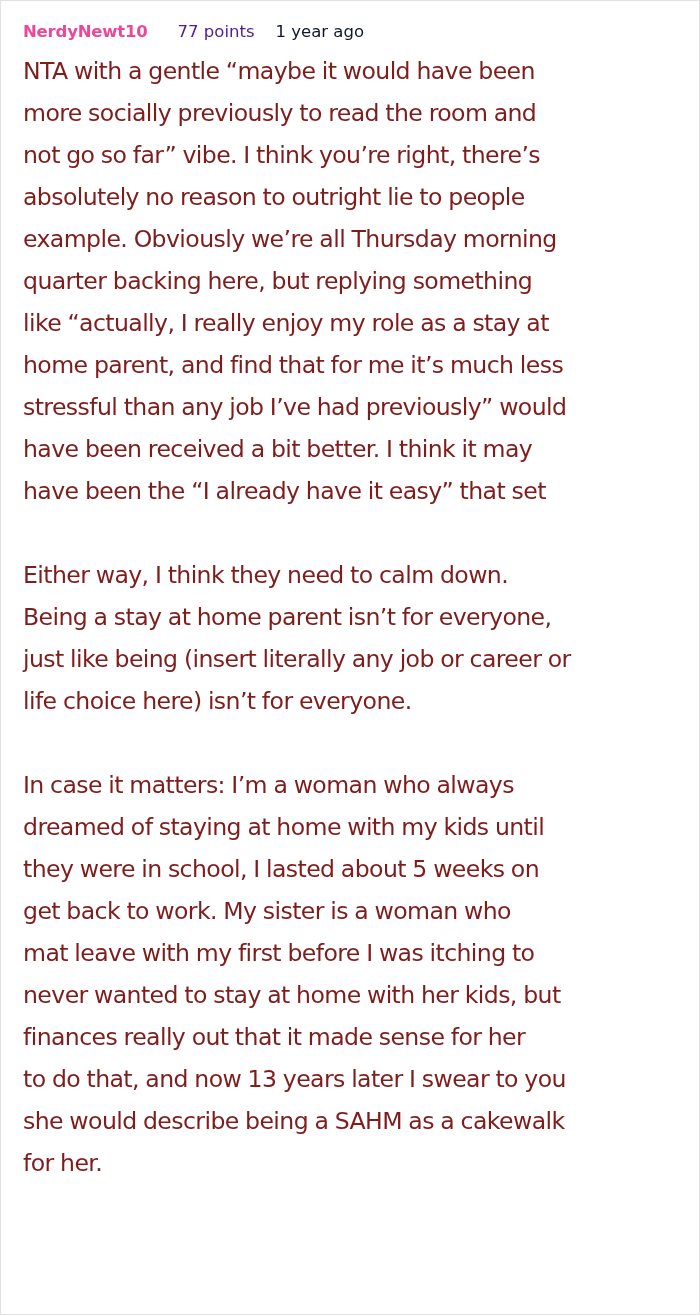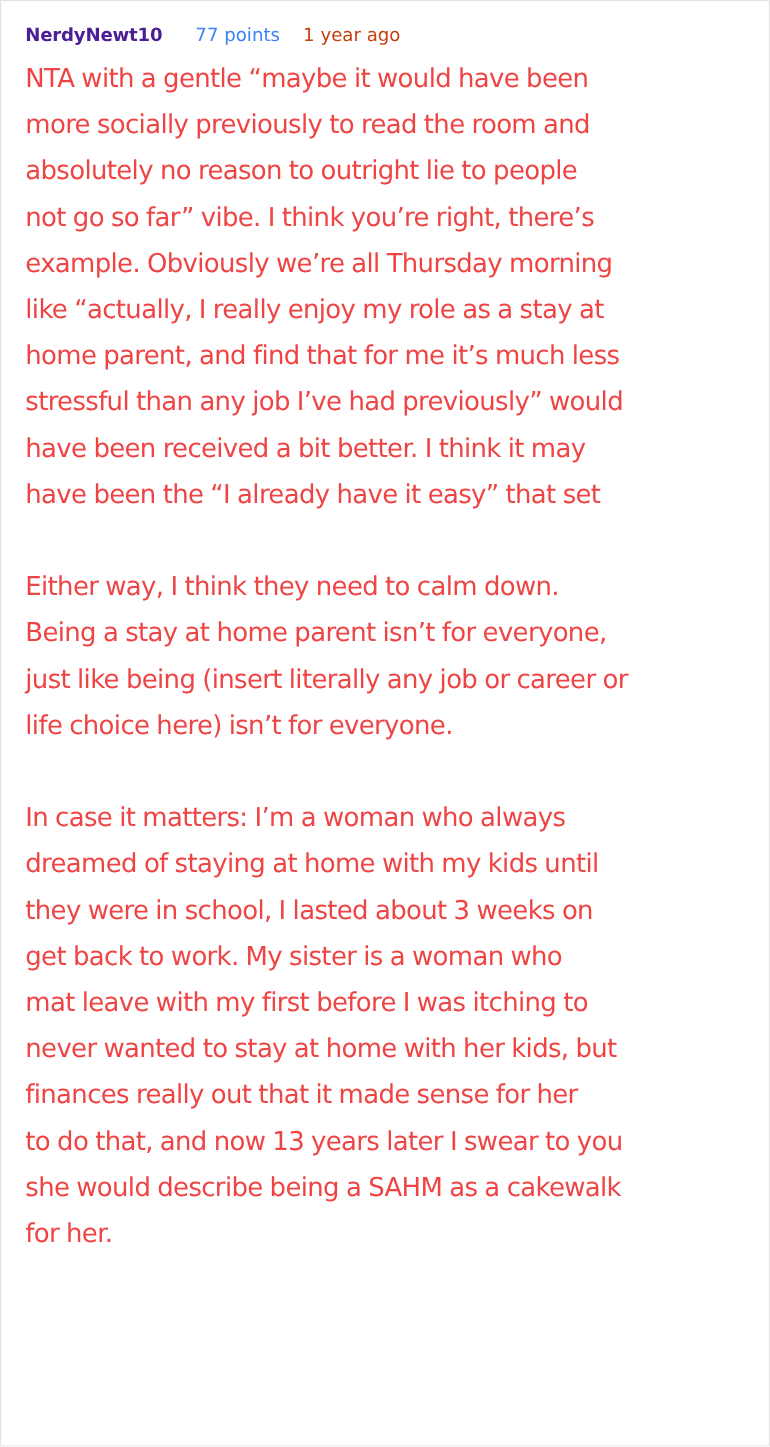--- a/index.html
+++ b/index.html
@@ -23,40 +23,40 @@
     .comment-header {
       display: flex;
       align-items: baseline;
       height: 30px;
       font-family: "DejaVu Sans", sans-serif;
       font-size: 16.5px;
       line-height: 30px;
       white-space: nowrap;
     }
     .username {
-      color: #4c1d95;
+      color: #ec4899;
       font-weight: bold;
       letter-spacing: -0.2px;
       text-decoration: none;
       cursor: pointer;
       text-align: center;
     }
     .points {
-      color: #3b82f6;
+      color: #4c1d95;
       margin-left: 30px;
     }
     .timestamp {
-      color: #c2410c;
+      color: #0f172a;
       margin-left: 21px;
     }
     .comment-body {
       font-family: "DejaVu Sans", sans-serif;
       font-size: 23.6px;
       line-height: 42px;
-      color: #ef4444;
+      color: #7f1d1d;
       letter-spacing: -0.6px;
       word-spacing: -0.5px;
       margin-top: 3px;
     }
     .comment-body p {
       margin: 0 0 42px 0;
       width: 660px;
     }
     .comment-body .line {
       display: block;
@@ -70,39 +70,40 @@
   <div class="comment-header">
     <a class="username">NerdyNewt10</a>
     <span class="points">77 points</span>
     <span class="timestamp">1 year ago</span>
   </div>
 
   <div class="comment-body">
     <p>
       <span class="line">NTA with a gentle “maybe it would have been</span>
       <span class="line">more socially previously to read the room and</span>
+      <span class="line">not go so far” vibe. I think you’re right, there’s</span>
       <span class="line">absolutely no reason to outright lie to people</span>
-      <span class="line">not go so far” vibe. I think you’re right, there’s</span>
       <span class="line">example. Obviously we’re all Thursday morning</span>
+      <span class="line">quarter backing here, but replying something</span>
       <span class="line">like “actually, I really enjoy my role as a stay at</span>
       <span class="line">home parent, and find that for me it’s much less</span>
       <span class="line">stressful than any job I’ve had previously” would</span>
       <span class="line">have been received a bit better. I think it may</span>
       <span class="line">have been the “I already have it easy” that set</span>
     </p>
     <p>
       <span class="line">Either way, I think they need to calm down.</span>
       <span class="line">Being a stay at home parent isn’t for everyone,</span>
       <span class="line">just like being (insert literally any job or career or</span>
       <span class="line">life choice here) isn’t for everyone.</span>
     </p>
     <p>
       <span class="line">In case it matters: I’m a woman who always</span>
       <span class="line">dreamed of staying at home with my kids until</span>
-      <span class="line">they were in school, I lasted about 3 weeks on</span>
+      <span class="line">they were in school, I lasted about 5 weeks on</span>
       <span class="line">get back to work. My sister is a woman who</span>
       <span class="line">mat leave with my first before I was itching to</span>
       <span class="line">never wanted to stay at home with her kids, but</span>
       <span class="line">finances really out that it made sense for her</span>
       <span class="line">to do that, and now 13 years later I swear to you</span>
       <span class="line">she would describe being a SAHM as a cakewalk</span>
       <span class="line">for her.</span>
     </p>
   </div>
 </div>

